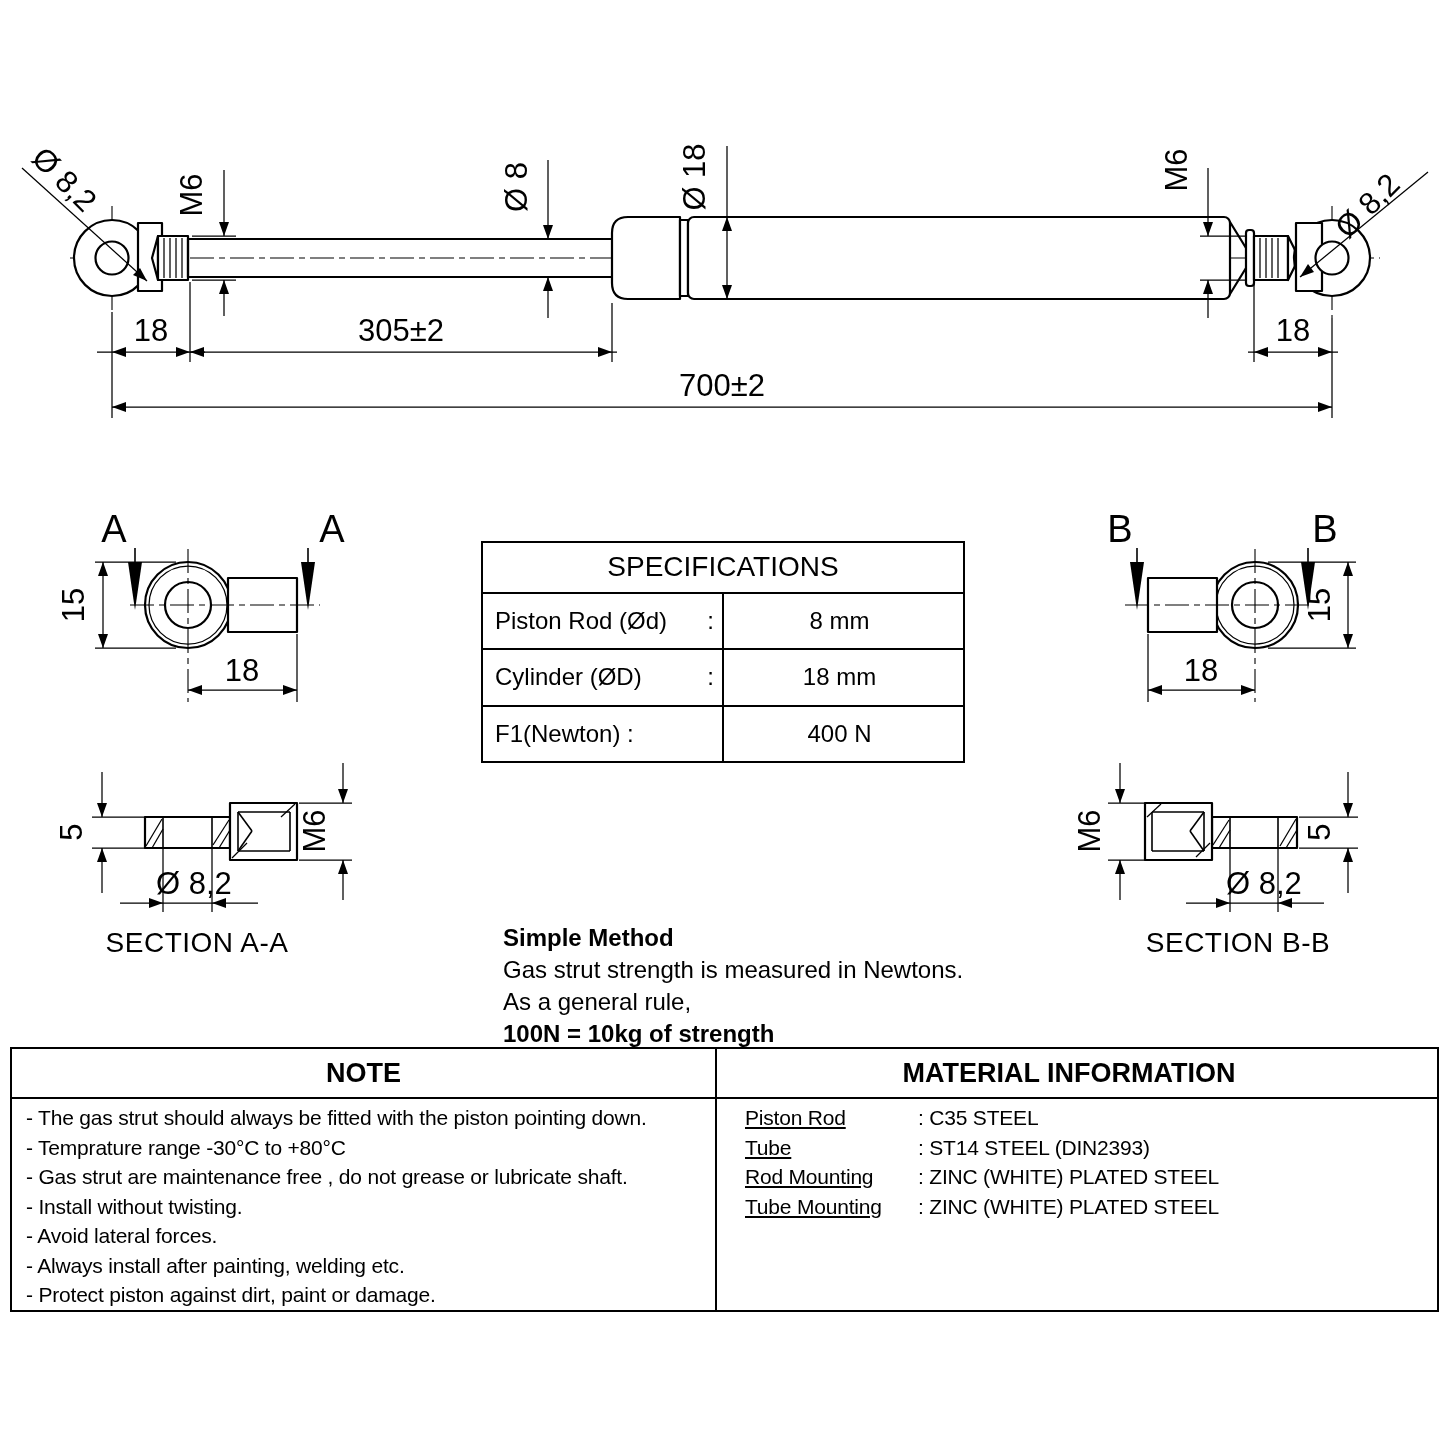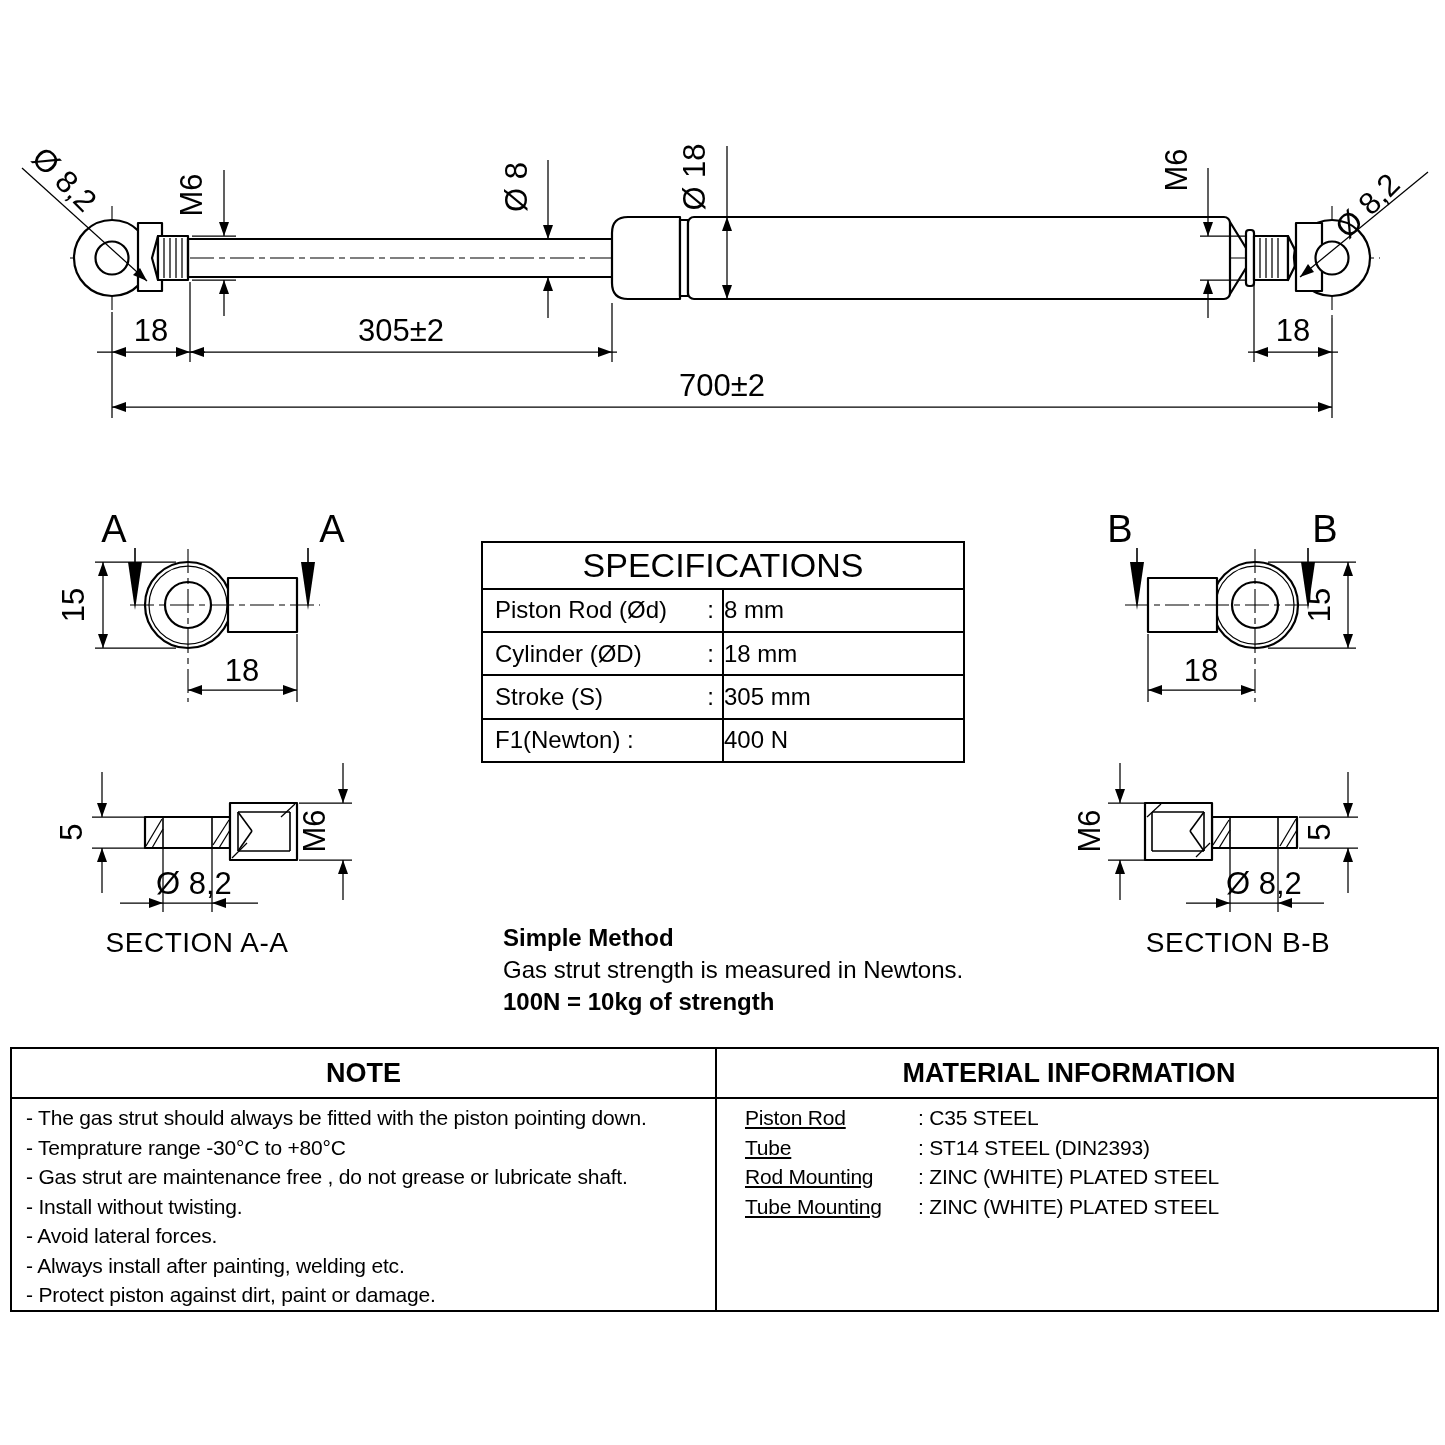--- a/index.html
+++ b/index.html
@@ -14,25 +14,25 @@
   .cl{stroke:#000;stroke-width:1.1;fill:none;stroke-dasharray:24 5 6 5;}
   .ar{fill:#000;stroke:none;}
   text{fill:#000;font-family:"Liberation Sans",sans-serif;}
   .dim{font-size:31px;}
   .big{font-size:38px;}
   .sec{font-size:28px;letter-spacing:0.5px;}
   
   .spec{position:absolute;left:481px;top:541px;width:484px;height:222px;
         border-collapse:collapse;table-layout:fixed;font-size:24px;}
   .spec td{border:2px solid #000;padding:0;}
-  .spec .hdr td{height:30px;text-align:center;font-size:34px;}
+  .spec .hdr td{height:30px;text-align:center;font-size:28px;}
   .spec .lblc{width:334px;height:36px;}
   .spec .lbl-in{display:flex;justify-content:space-between;align-items:flex-start;
                 padding:0 8px 0 12px;}
-  .spec .valc{text-align:left;padding-right:8px;}
+  .spec .valc{text-align:center;padding-right:8px;}
   
   .btable{position:absolute;left:10px;top:1047px;width:1425px;height:261px;
           border:2px solid #000;font-size:21px;letter-spacing:-0.2px;}
   .bt-left{position:absolute;left:0;top:0;width:703px;height:100%;
            border-right:2px solid #000;}
   .bt-hdr{position:absolute;left:0;top:0;width:100%;height:48px;
           border-bottom:2px solid #000;}
   .bt-hdr-cell{position:absolute;top:0;height:48px;display:flex;
                align-items:center;justify-content:center;
                font-weight:bold;font-size:27px;letter-spacing:0;}
@@ -342,41 +342,33 @@
             <div class="lbl-in">
       <span>Cylinder (ØD)</span>
       <span>:</span>
             </div>
           </td>
     <td class="valc">18 mm</td>
   </tr>
   <tr>
     <td class="lblc">
             <div class="lbl-in">
-      <span>Stroke (S)</span>
-      <span>:</span>
-            </div>
-          </td>
-    <td class="valc">305 mm</td>
-  </tr>
-  <tr>
-    <td class="lblc">
-            <div class="lbl-in">
       <span>F1(Newton) :</span>
       <span></span>
             </div>
           </td>
     <td class="valc">400 N</td>
   </tr>
 </tbody>
     </table>
 
 <div class="simple">
   <div class="b">Simple Method</div>
   <div>Gas strut strength is measured in Newtons.</div>
+  <div>As a general rule,</div>
   <div class="b">100N = 10kg of strength</div>
 </div>
 
 <div class="btable">
   <div class="bt-left"></div>
   <div class="bt-hdr"></div>
   <div class="bt-hdr-cell hdr-note">NOTE</div>
   <div class="bt-hdr-cell hdr-mat">MATERIAL INFORMATION</div>
 
   <div class="note-list">

